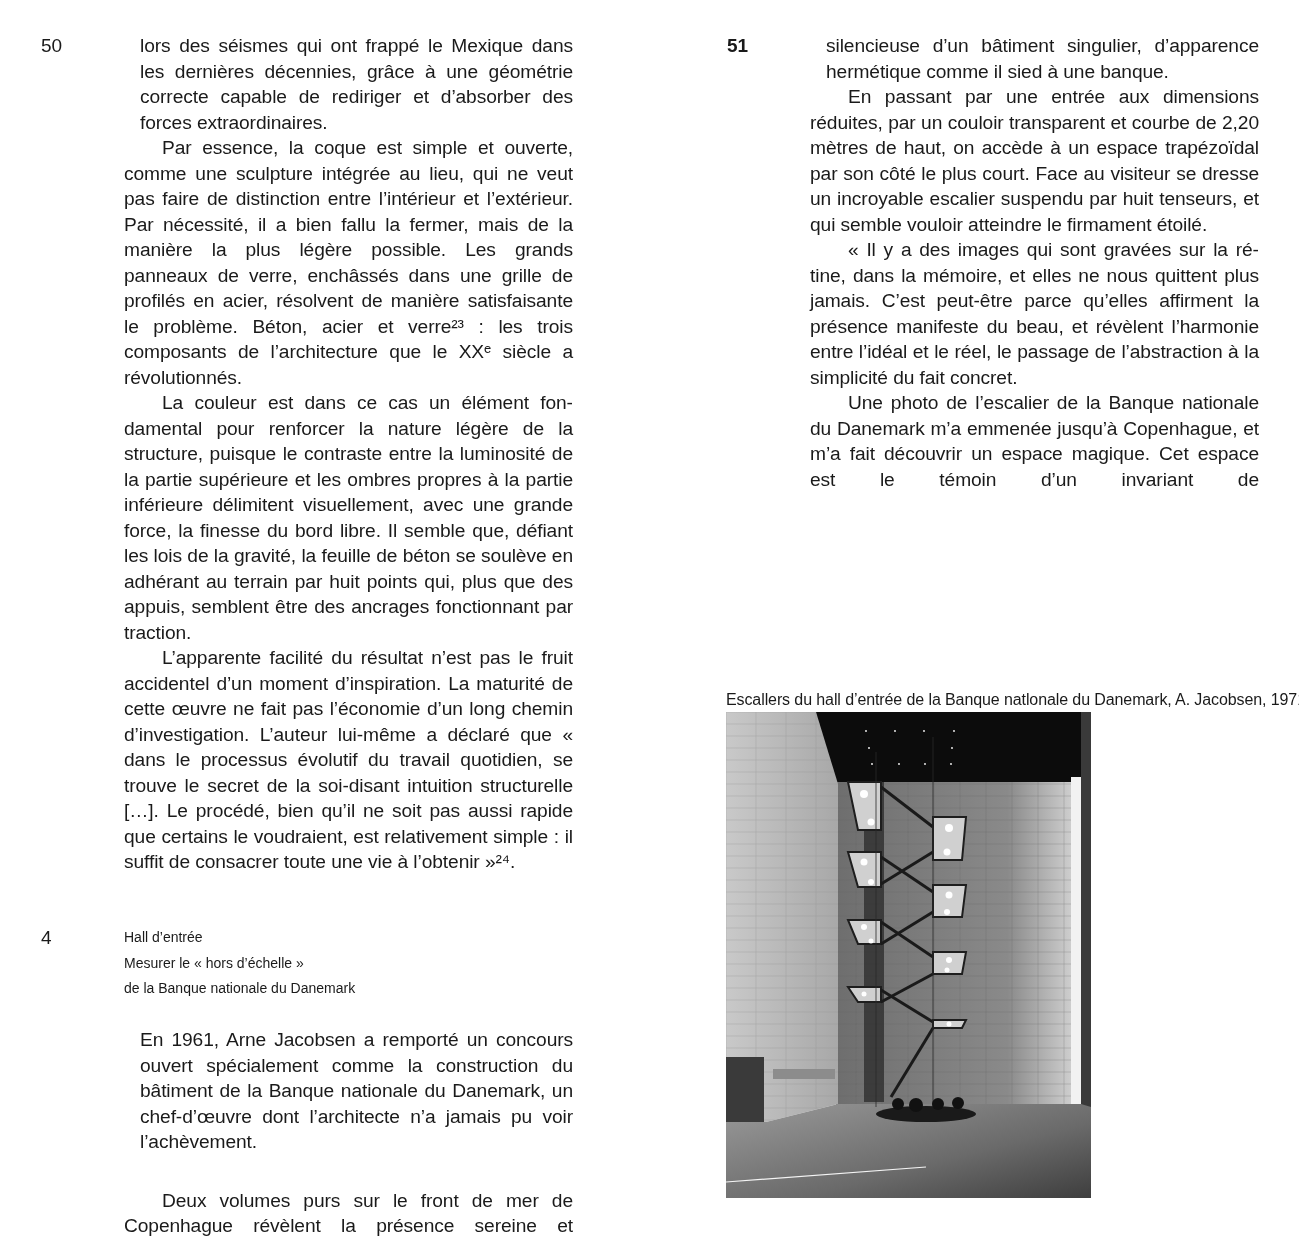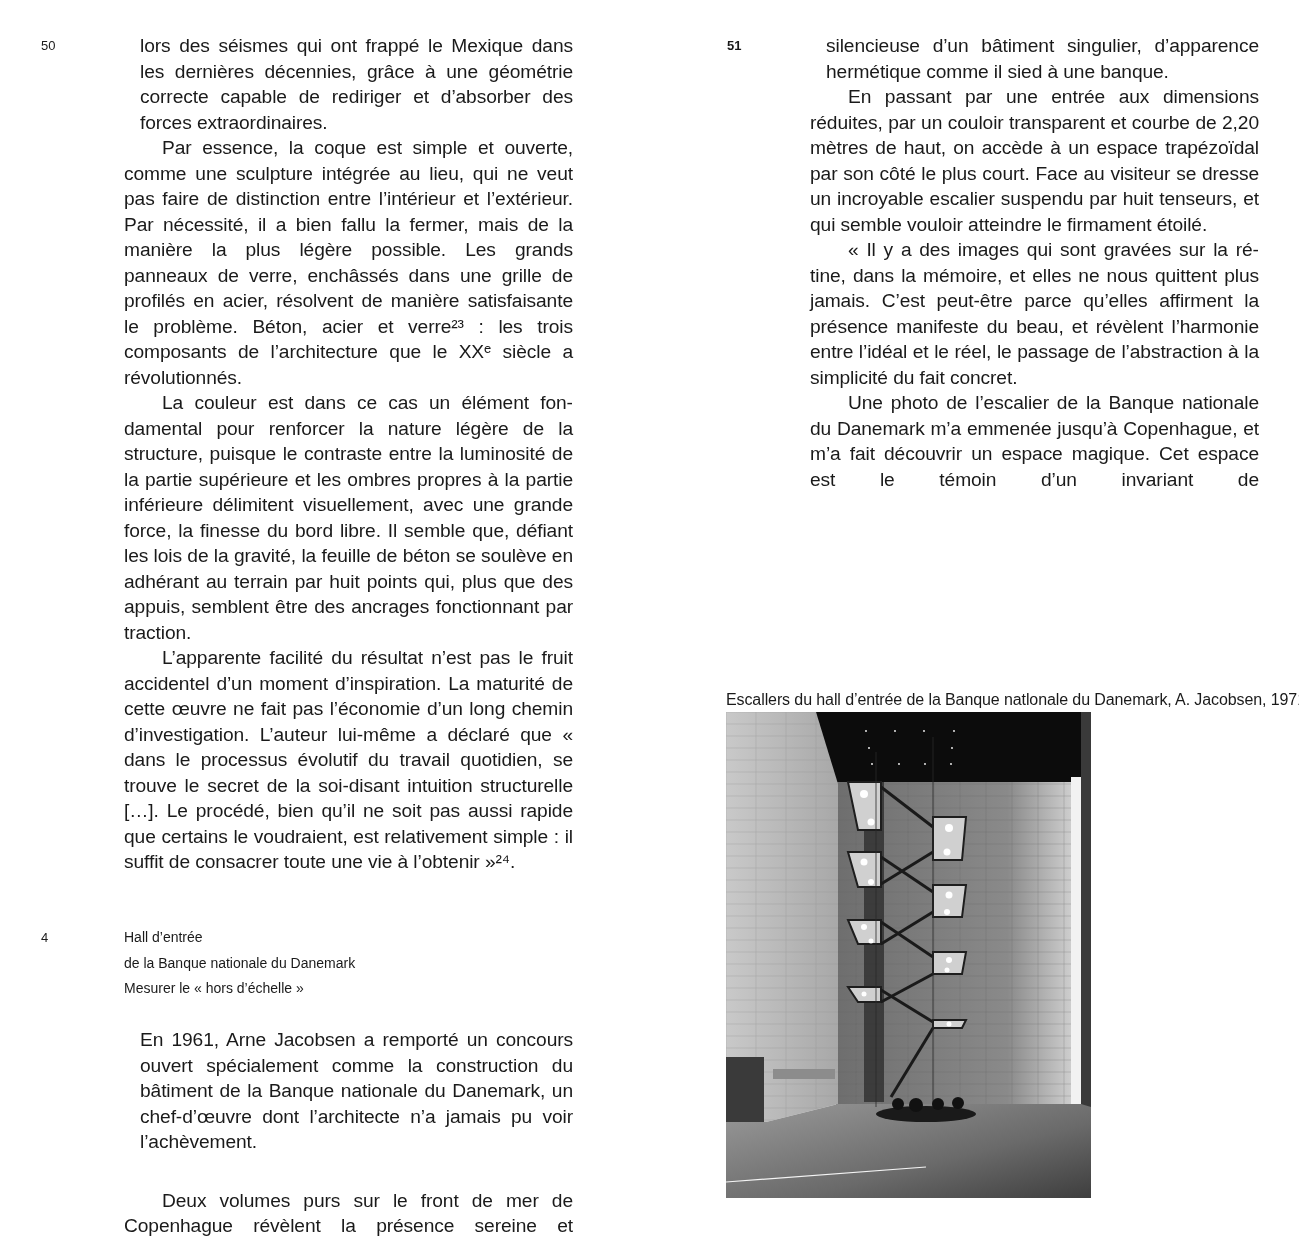--- a/index.html
+++ b/index.html
@@ -1,18 +1,18 @@
 <!DOCTYPE html>
 <html><head>
 <meta charset="utf-8">
 <style>
   html, body { margin: 0; padding: 0; background: #ffffff; }
   body { width: 1299px; height: 1240px; position: relative; overflow: hidden;
          font-family: "Liberation Sans", sans-serif; color: #1a1a1a; }
-  .page-num { position: absolute; font-size: 13px; line-height: 25.5px; font-weight: normal; }
+  .page-num { position: absolute; font-size: 19px; line-height: 25.5px; font-weight: normal; }
   .col { position: absolute; width: 449px; font-size: 19.2px; line-height: 25.5px;
          text-align: justify; hyphens: manual; letter-spacing: -0.1px; }
   .col p { margin: 0; text-indent: 38px; }
   .col p.first { text-indent: 0; margin-left: 16px; }
   .heading { position: absolute; font-size: 14px; line-height: 25.5px; width: 449px; }
   .heading div { white-space: nowrap; }
   .caption { position: absolute; left: 726px; top: 692px; font-size: 16px; line-height: 16px;
              white-space: nowrap; letter-spacing: -0.1px; }
   .photo { position: absolute; left: 726px; top: 712px; width: 365px; height: 486px; }
   .photo svg { display: block; width: 100%; height: 100%; }
@@ -26,22 +26,22 @@
   <p class="first">lors des séismes qui ont frappé le Mexique dans les dernières décennies, grâce à une géométrie correcte capable de rediriger et d’absorber des forces extraordinaires.</p>
   <p>Par essence, la coque est simple et ouverte, comme une sculpture intégrée au lieu, qui ne veut pas faire de distinction entre l’intérieur et l’extérieur. Par nécessité, il a bien fallu la fer­mer, mais de la manière la plus légère possible. Les grands panneaux de verre, enchâssés dans une grille de profilés en acier, résolvent de ma­nière satisfaisante le problème. Béton, acier et verre²³ : les trois composants de l’architecture que le XXᵉ siècle a révolutionnés.</p>
   <p>La couleur est dans ce cas un élément fon­damental pour renforcer la nature légère de la structure, puisque le contraste entre la luminosi­té de la partie supérieure et les ombres propres à la partie inférieure délimitent visuellement, avec une grande force, la finesse du bord libre. Il semble que, défiant les lois de la gravité, la feuille de béton se soulève en adhérant au terrain par huit points qui, plus que des appuis, semblent être des ancrages fonctionnant par traction.</p>
   <p>L’apparente facilité du résultat n’est pas le fruit accidentel d’un moment d’inspiration. La maturité de cette œuvre ne fait pas l’économie d’un long chemin d’investigation. L’auteur lui-même a déclaré que « dans le processus évolu­tif du travail quotidien, se trouve le secret de la soi-disant intuition structurelle […]. Le procé­dé, bien qu’il ne soit pas aussi rapide que cer­tains le voudraient, est relativement simple : il suffit de consacrer toute une vie à l’obtenir »²⁴.</p>
 </div>
 
 <div class="page-num" style="left:41px; top:925px;">4</div>
 
 <div class="heading" style="left:124px; top:925px;">
   <div>Hall d’entrée</div>
+  <div>Mesurer le « hors d’échelle »</div>
   <div>de la Banque nationale du Danemark</div>
-  <div>Mesurer le « hors d’échelle »</div>
 </div>
 
 <div class="col" style="left:124px; top:1027px;">
   <p class="first">En 1961, Arne Jacobsen a remporté un concours ouvert spécialement comme la construction du bâtiment de la Banque nationale du Danemark, un chef-d’œuvre dont l’architecte n’a jamais pu voir l’achèvement.</p>
   <p style="text-align-last: justify; margin-top: 33px;">Deux volumes purs sur le front de mer de Copenhague révèlent la présence sereine et</p>
 </div>
 
 <div class="page-num" style="left:727px; top:33px;font-weight:bold;">51</div>
 
 <div class="col" style="left:810px; top:33px;">

